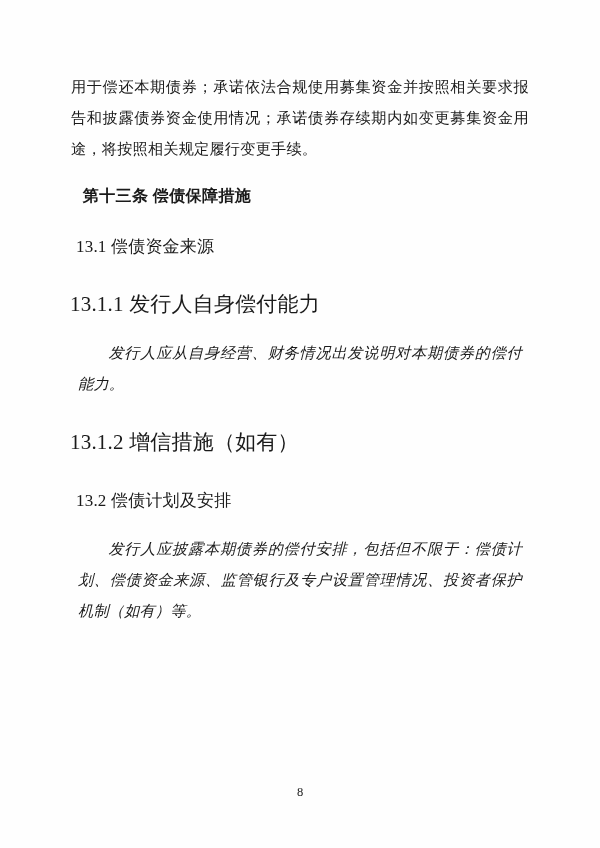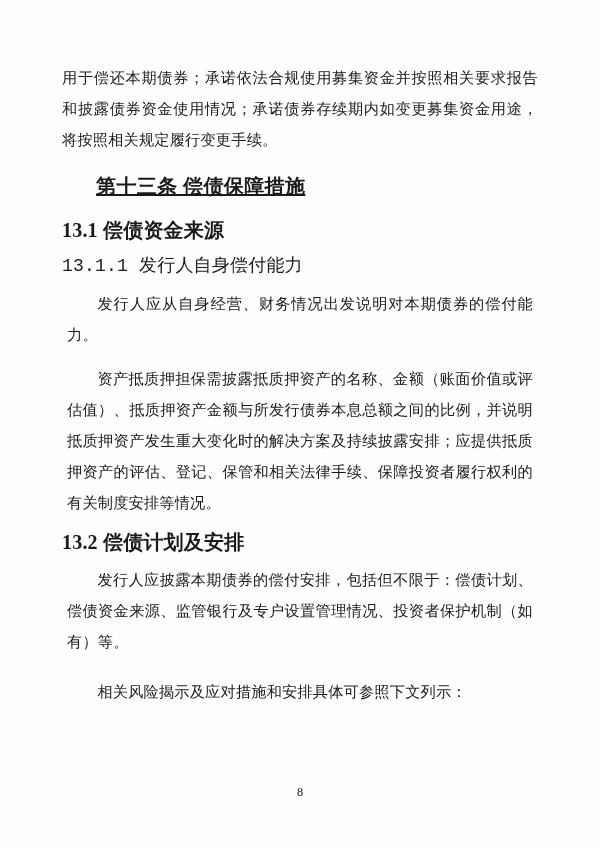--- a/index.html
+++ b/index.html
@@ -23,49 +23,48 @@
     padding: 62px 62px 40px 62px;
   }
   .body-text {
     font-size: 15.2px;
     line-height: 31px;
     text-align: justify;
     text-justify: inter-ideograph;
     letter-spacing: 0.2px;
   }
   .para {
-    margin: 0;
+    margin: 9px;
     text-indent: 0;
   }
   .para-indent {
-    margin: 5px;
+    margin: 16px;
     text-indent: 2em;
+    font-style: italic;
   }
   .heading {
-    margin: 8px;
+    margin: 0;
     font-weight: bold;
     text-indent: 1.3em;
-    font-size: 20px;
+    font-size: 16px;
     line-height: 34px;
     letter-spacing: 0.4px;
-    text-decoration: underline;
   }
   .sub-heading {
-    margin: 0;
-    font-weight: bold;
+    margin: 14px;
+    font-weight: normal;
     text-indent: 0;
-    font-size: 20px;
+    font-size: 17px;
     line-height: 33px;
   }
   .num-head {
-    margin: 0;
+    margin: 8px;
     text-indent: 0;
-    font-size: 18px;
+    font-size: 21px;
     line-height: 33px;
-    font-family: Liberation Mono, monospace;
   }
   .gap-sm { height: 3px; }
   .gap-md { height: 6px; }
   .footer-pageno {
     position: absolute;
     left: 0;
     right: 0;
     bottom: 48px;
     text-align: center;
     font-size: 12.5px;
@@ -85,27 +84,26 @@
     <p class="heading">第十三条 偿债保障措施</p>
     <div class="gap-sm"></div>
 
     <p class="sub-heading">13.1 偿债资金来源</p>
     <div class="gap-sm"></div>
 
     <p class="num-head">13.1.1 发行人自身偿付能力</p>
     <p class="para-indent">发行人应从自身经营、财务情况出发说明对本期债券的偿付能力。</p>
     <div class="gap-sm"></div>
 
-    <p class="para-indent">资产抵质押担保需披露抵质押资产的名称、金额（账面价值或评估值）、抵质押资产金额与所发行债券本息总额之间的比例，并说明抵质押资产发生重大变化时的解决方案及持续披露安排；应提供抵质押资产的评估、登记、保管和相关法律手续、保障投资者履行权利的有关制度安排等情况。</p>
+    <p class="num-head">13.1.2 增信措施（如有）</p>
     <div class="gap-sm"></div>
 
     <p class="sub-heading">13.2 偿债计划及安排</p>
     <p class="para-indent">发行人应披露本期债券的偿付安排，包括但不限于：偿债计划、偿债资金来源、监管银行及专户设置管理情况、投资者保护机制（如有）等。</p>
     <div class="gap-md"></div>
 
     <div class="gap-sm"></div>
 
-    <p class="para-indent">相关风险揭示及应对措施和安排具体可参照下文列示：</p>
 
   </div>
 
   <div class="footer-pageno">8</div>
 </div>
 
 </body></html>

